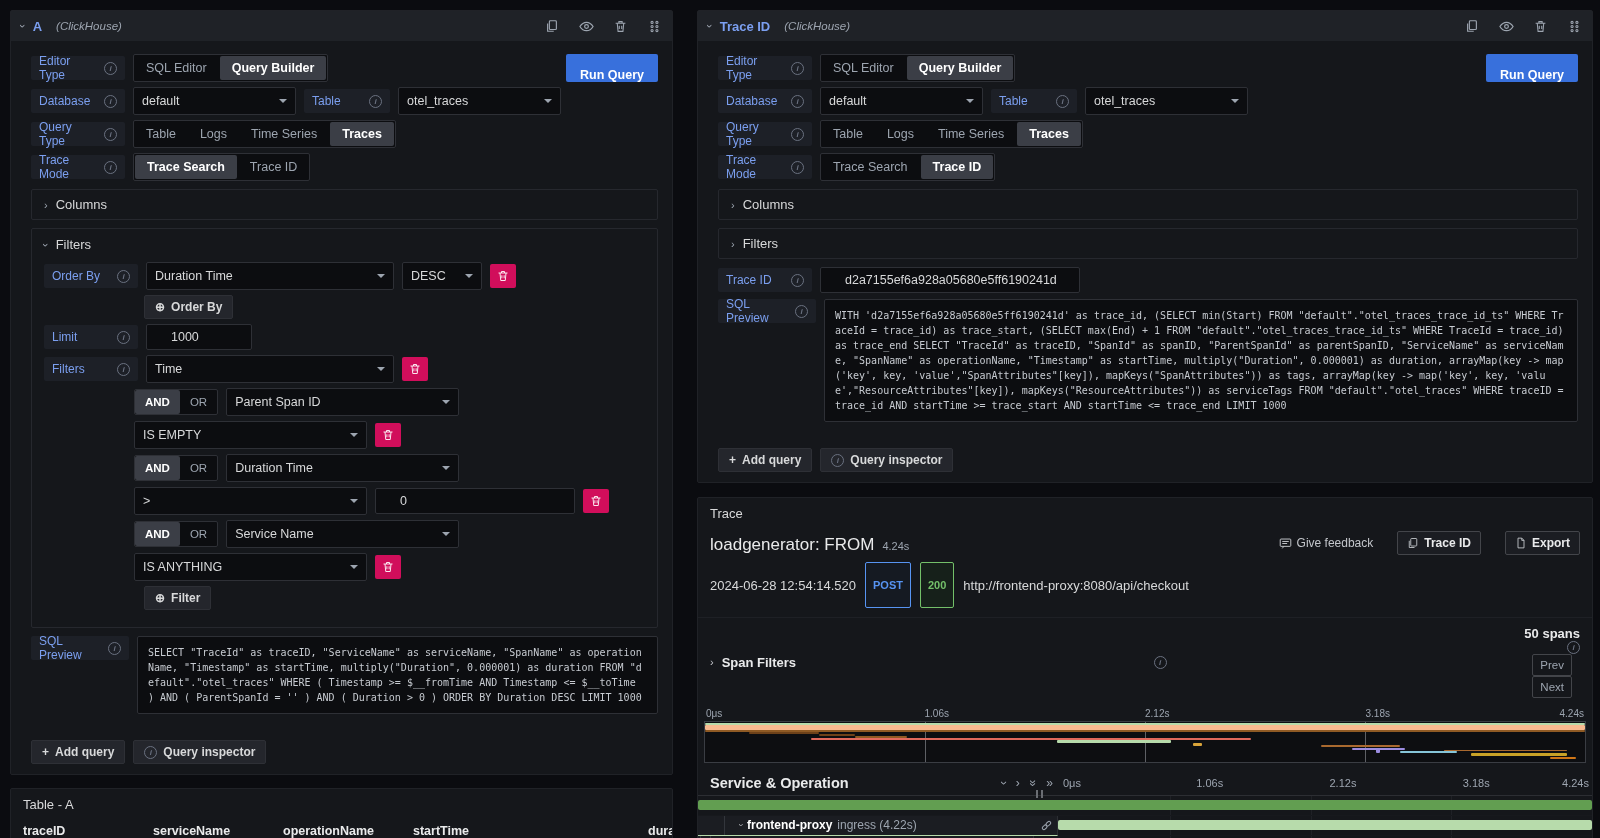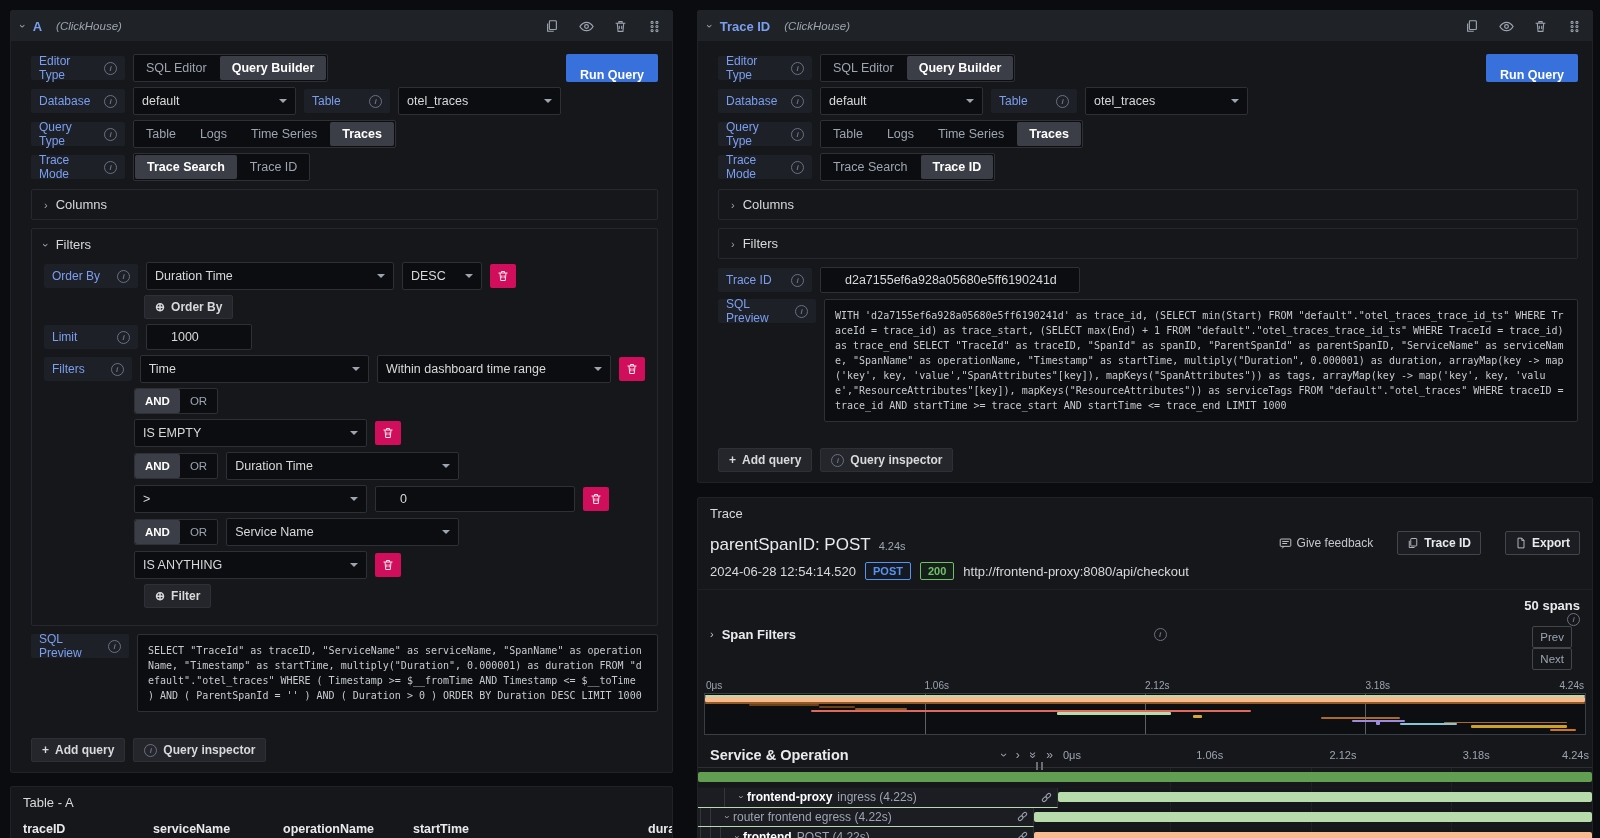--- a/index.html
+++ b/index.html
@@ -61,21 +61,21 @@
   .tname{font-size:17px;font-weight:500;color:#e9eaeb;}
   .tdur{font-size:11px;color:#9da5b0;}
   .tr-actions{margin-left:auto;display:flex;align-items:center;gap:24px;}
   .feedback{display:flex;align-items:center;gap:5px;color:#c3c6cb;font-size:12px;cursor:pointer;}
   .obtn{display:inline-flex;align-items:center;gap:5px;border:1px solid #43454a;border-radius:2px;
     background:#1b1d22;color:#e9eaeb;font-size:12px;font-weight:600;height:24px;padding:0 9px;cursor:pointer;}
   .obtn svg,.feedback svg{stroke:#c3c6cb;fill:none;stroke-width:1.2;}
   .trow2{display:flex;align-items:center;gap:9px;padding:7px 12px 9px;}
   .tstamp{font-size:13px;color:#d8d9da;}
   .badge{border:1px solid #5794f2;color:#5794f2;background:#151a22;font-size:11px;font-weight:700;
-    padding:2px 7px;border-radius:2px;}
+    padding:16px 7px;border-radius:2px;}
   .badge.green{border-color:#73bf69;color:#73bf69;background:#16201a;}
   .turl{font-size:13px;color:#d8d9da;}
   .sfrow{display:flex;align-items:center;gap:8px;border-top:1px solid #1e2025;padding:8px 12px;}
   .sfrow .sftitle{font-weight:700;font-size:13px;color:#e9eaeb;}
   .sfrow .right{margin-left:auto;display:flex;align-items:center;flex-direction:column;}
   .spancount{font-weight:700;font-size:13px;color:#e9eaeb;}
   .smallbtn{border:1px solid #43454a;border-radius:2px;background:transparent;color:#9da5b0;
     font-size:11.5px;height:22px;padding:0 7px;cursor:pointer;}
   
   .mmticks{position:relative;height:13px;margin:2px 6px 0;font-size:10px;color:#9da5b0;}
@@ -244,34 +244,34 @@
         </div>
         <div class="erow">
           <div class="flabel">
               <span>Filters</span>
               <span class="info">i</span>
             </div>
           <div class="dd" style="width:230px">
               <span>Time</span>
               <span class="caret"></span>
             </div>
-          <div class="dd" style="width:235px">
-              <span>Within dashboard time range</span>
-              <span class="caret"></span>
-            </div>
           <button class="trashbtn">
               <svg width="12" height="12" viewBox="0 0 16 16">
                 <path d="M2 4h12M6 4V2h4v2M4 4l1 10h6l1-10M6.5 7v4M9.5 7v4"></path>
               </svg>
             </button>
         </div>
         <div class="erow" style="margin-left:90px;">
           <div class="andor">
               <span class="opt sel">AND</span>
               <span class="opt">OR</span>
+            </div>
+          <div class="dd" style="width:215px">
+              <span>Parent Span ID</span>
+              <span class="caret"></span>
             </div>
         </div>
         <div class="erow" style="margin-left:90px;">
           <div class="dd" style="width:215px">
               <span>IS EMPTY</span>
               <span class="caret"></span>
             </div>
           <button class="trashbtn">
               <svg width="12" height="12" viewBox="0 0 16 16">
                 <path d="M2 4h12M6 4V2h4v2M4 4l1 10h6l1-10M6.5 7v4M9.5 7v4"></path>
@@ -484,21 +484,21 @@
       <button class="ghostbtn">
           <span class="info" style="margin:0">i</span>
           <span>Query inspector</span>
         </button>
     </div>
   </div>
 
   <div class="panel tracepanel">
     <div class="ptitle">Trace</div>
     <div class="trow1">
-      <span class="tname">parentSpanID: POST</span>
+      <span class="tname">loadgenerator: FROM</span>
       <span class="tdur">4.24s</span>
       <span class="tr-actions">
         <span class="feedback">
             <svg width="13" height="13" viewBox="0 0 16 16">
               <rect x="1.5" y="2.5" width="13" height="9" rx="1"></rect>
               <path d="M4 14l2-2.5"></path>
               <path d="M4 5.5h8M4 8h6"></path>
             </svg>
             <span>Give feedback</span>
           </span>

